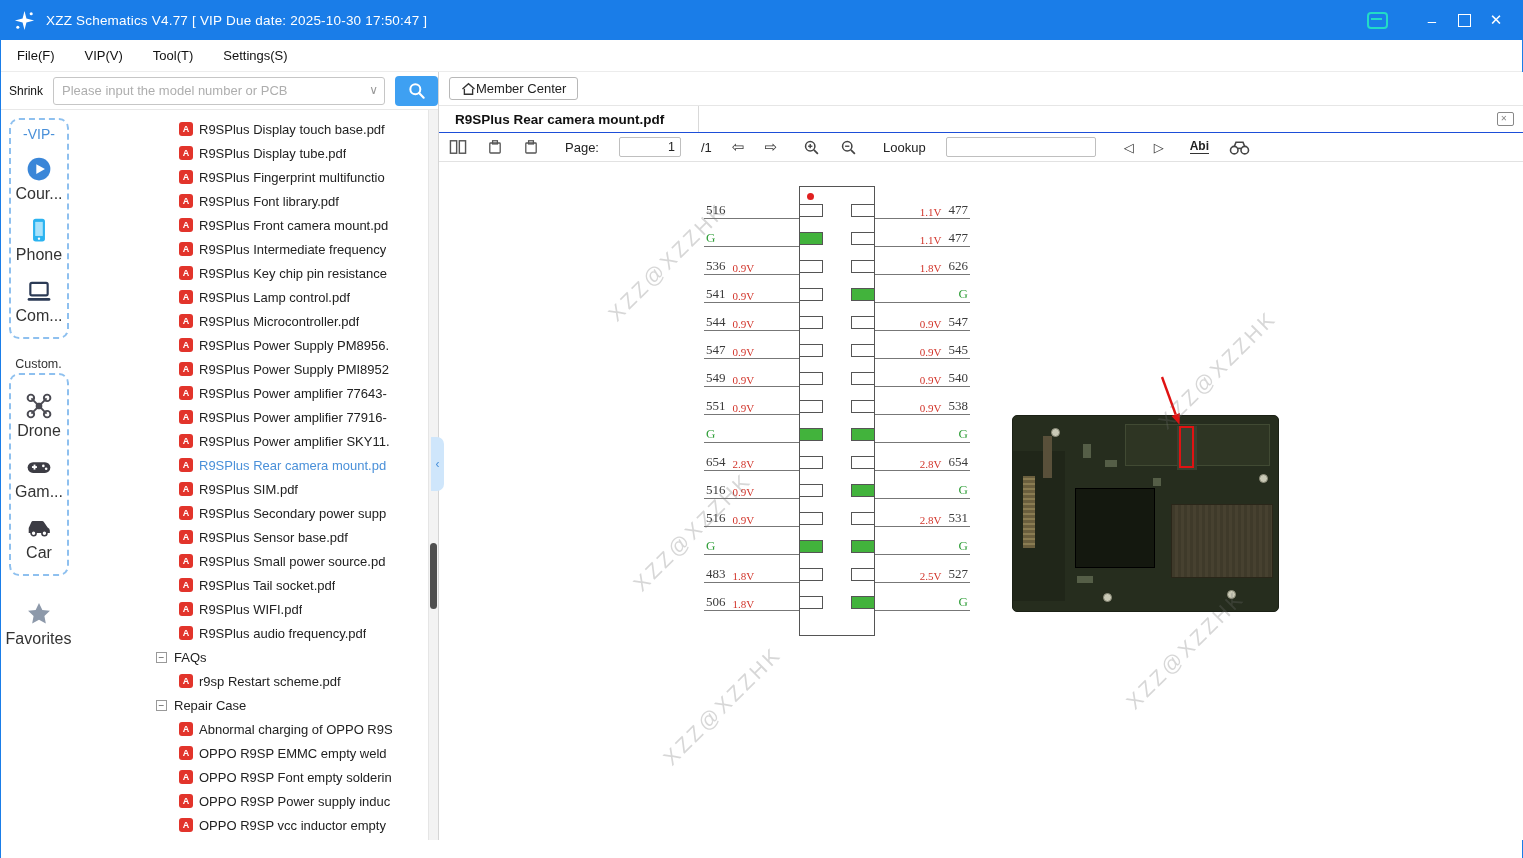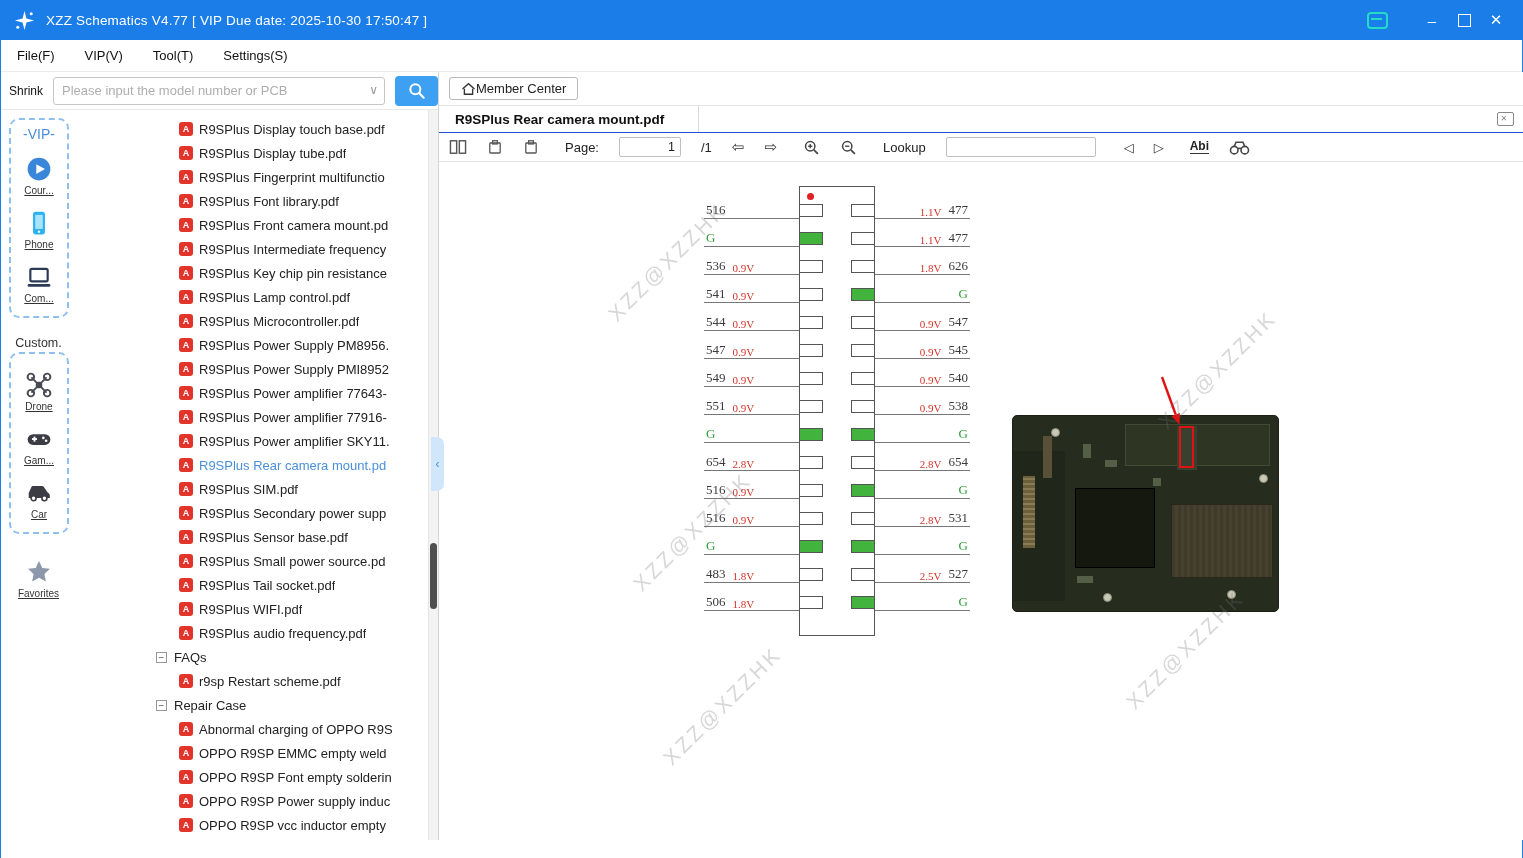--- a/index.html
+++ b/index.html
@@ -32,21 +32,21 @@
   .search-btn{width:46px;height:30px;margin-left:10px;background:#3ea0f2;border-radius:4px;display:flex;align-items:center;justify-content:center;cursor:default;}
 
   .left-body{position:absolute;left:0;top:38px;width:437px;height:730px;display:flex;}
   
   .sidebar{width:75px;padding-top:6px;box-sizing:border-box;}
   .dash-box{margin:2px 7px 0 8px;border:2px dashed #8ec0ef;border-radius:10px;padding:4px 0 12px;display:flex;flex-direction:column;align-items:center;}
   .vip-title{font-size:14px;color:#4a90d9;margin:2px 0 0;}
   .custom-title{font-size:12.5px;color:#333;text-align:center;margin:18px 0 2px;}
   .side-item{display:flex;flex-direction:column;align-items:center;margin-top:13px;cursor:default;}
   .side-icon{width:27px;height:27px;display:flex;align-items:center;justify-content:center;}
-  .side-label{font-size:10px;color:#333;margin-top:3px;white-space:nowrap;text-decoration:underline;}
+  .side-label{font-size:16px;color:#333;margin-top:3px;white-space:nowrap;}
   .fav-item{display:flex;flex-direction:column;align-items:center;margin-top:24px;cursor:default;justify-content:flex-end;}
 
   
   .tree{flex:1;padding-top:7px;overflow:hidden;}
   .tree-row{height:24px;display:flex;align-items:center;white-space:nowrap;overflow:hidden;font-size:13px;color:#222;cursor:default;}
   .tree-row.sel .tree-label{color:#4a90d9;}
   .pdf-ic{width:14px;height:14px;background:#e2342b;border-radius:3px;color:#fff;font-size:9px;font-weight:bold;display:inline-flex;align-items:center;justify-content:center;margin-right:6px;flex:none;}
   .toggle{width:11px;height:11px;border:1px solid #999;color:#555;font-size:10px;line-height:9px;display:inline-flex;align-items:center;justify-content:center;margin-right:7px;flex:none;background:#fff;box-sizing:border-box;}
   .tree-label{overflow:hidden;}
 

